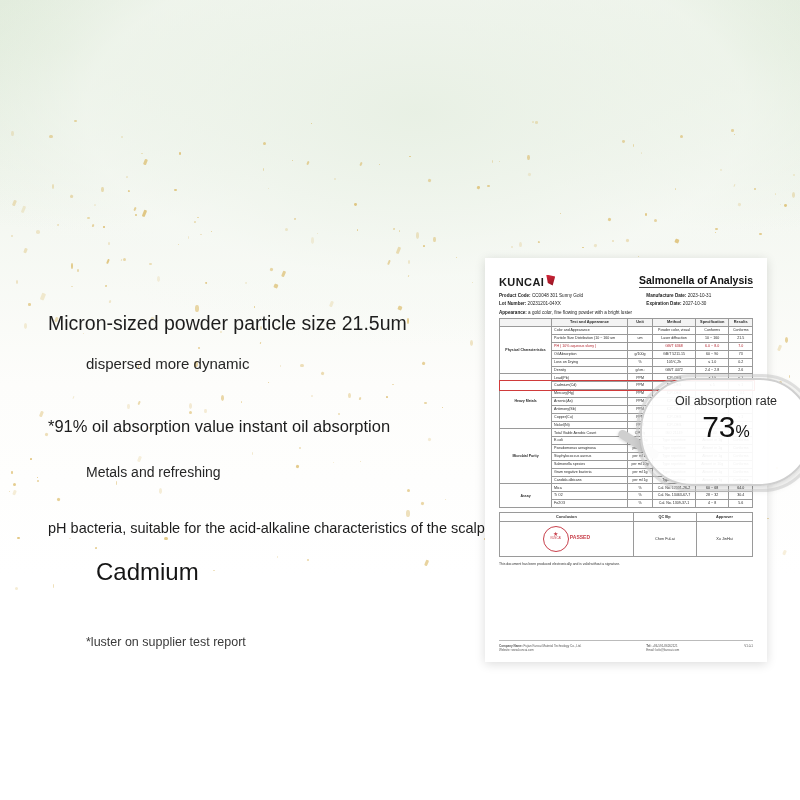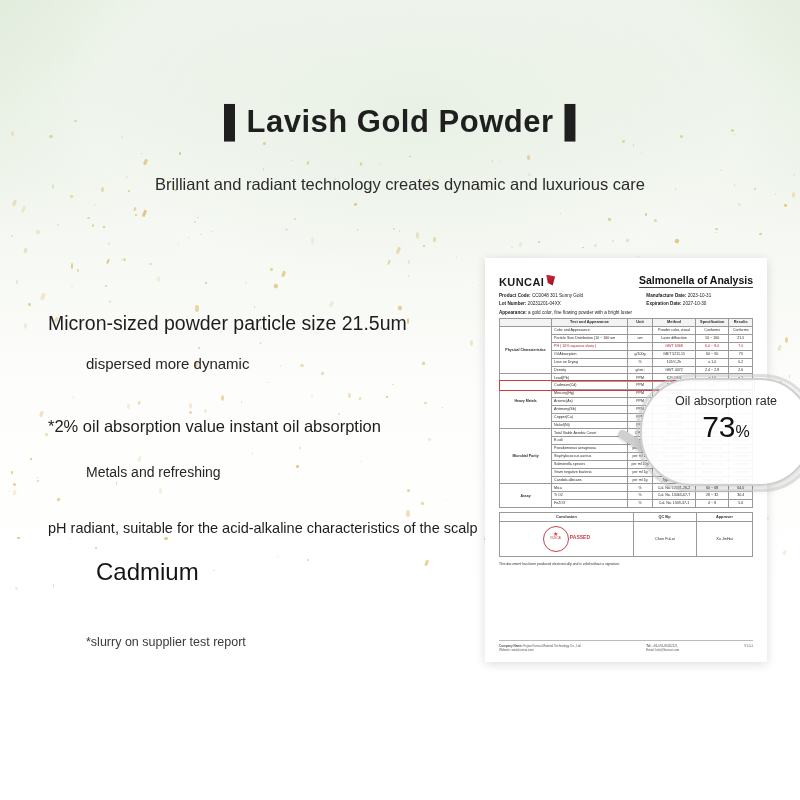--- a/index.html
+++ b/index.html
@@ -408,31 +408,29 @@
       <i style="left: 618.981px; top: 303.042px; width: 2.42913px; height: 4.61535px; opacity: 0.21;"></i>
       <i class="sq" style="left: 392.647px; top: 107.573px; width: 2.12487px; height: 2.12487px; opacity: 0.49;"></i>
       <i class="sq" style="left: 502.764px; top: 221.83px; width: 3.25713px; height: 6.18855px; opacity: 0.52;"></i>
       <i style="left: 743.158px; top: 167.832px; width: 2.7003px; height: 5.13057px; opacity: 0.59;"></i>
       <i class="sq" style="left: 57.4211px; top: 377.727px; width: 3.29835px; height: 3.29835px; opacity: 0.63;"></i>
       <i class="sq" style="left: 72.7126px; top: 275.617px; width: 1.384px; height: 2.62961px; opacity: 0.26;"></i>
       <i style="left: 164.342px; top: 417.091px; width: 3.30479px; height: 3.30479px; opacity: 0.71;"></i>
       <i style="left: 300.209px; top: 243.659px; width: 3.4675px; height: 3.4675px; opacity: 0.41;"></i>
     </div>
 
-  <div class="title">▌Lavish Gold Powder▐</div>
-  <div class="subtitle">Brilliant and radiant technology creates dynamic and luxurious care</div>
 
   <div class="bullets">
     <div class="b1">Micron-sized powder particle size 21.5um</div>
     <div class="b1s">dispersed more dynamic</div>
-    <div class="b2">*2% oil absorption value instant oil absorption</div>
+    <div class="b2">*91% oil absorption value instant oil absorption</div>
     <div class="b2s">Metals and refreshing</div>
-    <div class="b3">pH radiant, suitable for the acid-alkaline characteristics of the scalp</div>
+    <div class="b3">pH bacteria, suitable for the acid-alkaline characteristics of the scalp</div>
     <div class="b4">Cadmium</div>
-    <div class="foot">*slurry on supplier test report</div>
+    <div class="foot">*luster on supplier test report</div>
   </div>
 
   <div class="cert">
     <div class="cert-head">
       <div class="brand">
         <span class="k">KUNCAI</span>
         <span class="mark"></span>
       </div>
       <div class="cert-title">Salmonella of Analysis</div>
     </div>

